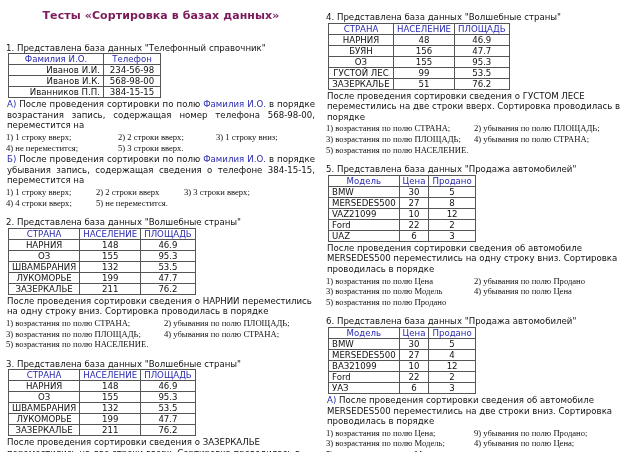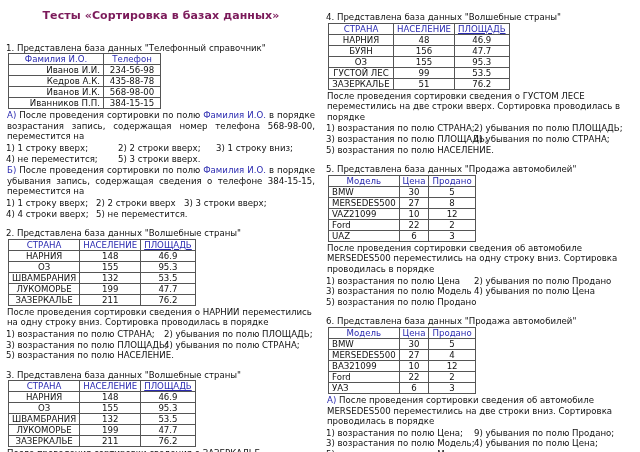--- a/index.html
+++ b/index.html
@@ -20,28 +20,28 @@
   table.db td, table.db th {
     border: 1px solid #555; padding: 0 3px; height: 10px; line-height: 10px;
     font-size: 8.6px; white-space: nowrap;
   }
   table.db th { color: #2a2ab0; font-weight: normal; text-align: center; }
   .c { text-align: center; }
   .l { text-align: left; }
   p { margin: 1px; }
   .j { text-align: justify; }
   .mark { color: #2a2ab0; }
-  .opts { display: grid; }
+  .opts { display: grid; font-family: Liberation Serif, serif; }
   .opts span { white-space: nowrap; }
   .gap { height: 9px; }
   .q1 td:first-child { width: 88px; text-align: right; }
   .q1 td:last-child { width: 50px; }
   .w-country { width: 58px; }
   .w-pop { width: 50px; }
-  .w-area { width: 40px; text-decoration: underline; }
+  .w-area { width: 40px; }
   .w-model { width: 62px; }
   .w-price { width: 18px; }
   .w-sold { width: 32px; }
 </style>
 </head>
 <body>
 
 <div class="col col-left">
   <div class="title">Тесты «Сортировка в базах данных»</div>
 
@@ -49,24 +49,20 @@
     <p class="qhead">1. Представлена база данных "Телефонный справочник"</p>
     <table class="db q1">
       <tbody>
           <tr>
         <th>Фамилия И.О.</th>
         <th>Телефон</th>
       </tr>
       <tr>
             <td class="l">Иванов И.И.</td>
             <td class="c">234-56-98</td>
-          </tr>
-      <tr>
-            <td class="l">Кедров А.К.</td>
-            <td class="c">435-88-78</td>
           </tr>
       <tr>
             <td class="l">Иванов И.К.</td>
             <td class="c">568-98-00</td>
           </tr>
       <tr>
             <td class="l">Иванников П.П.</td>
             <td class="c">384-15-15</td>
           </tr>
     </tbody>

